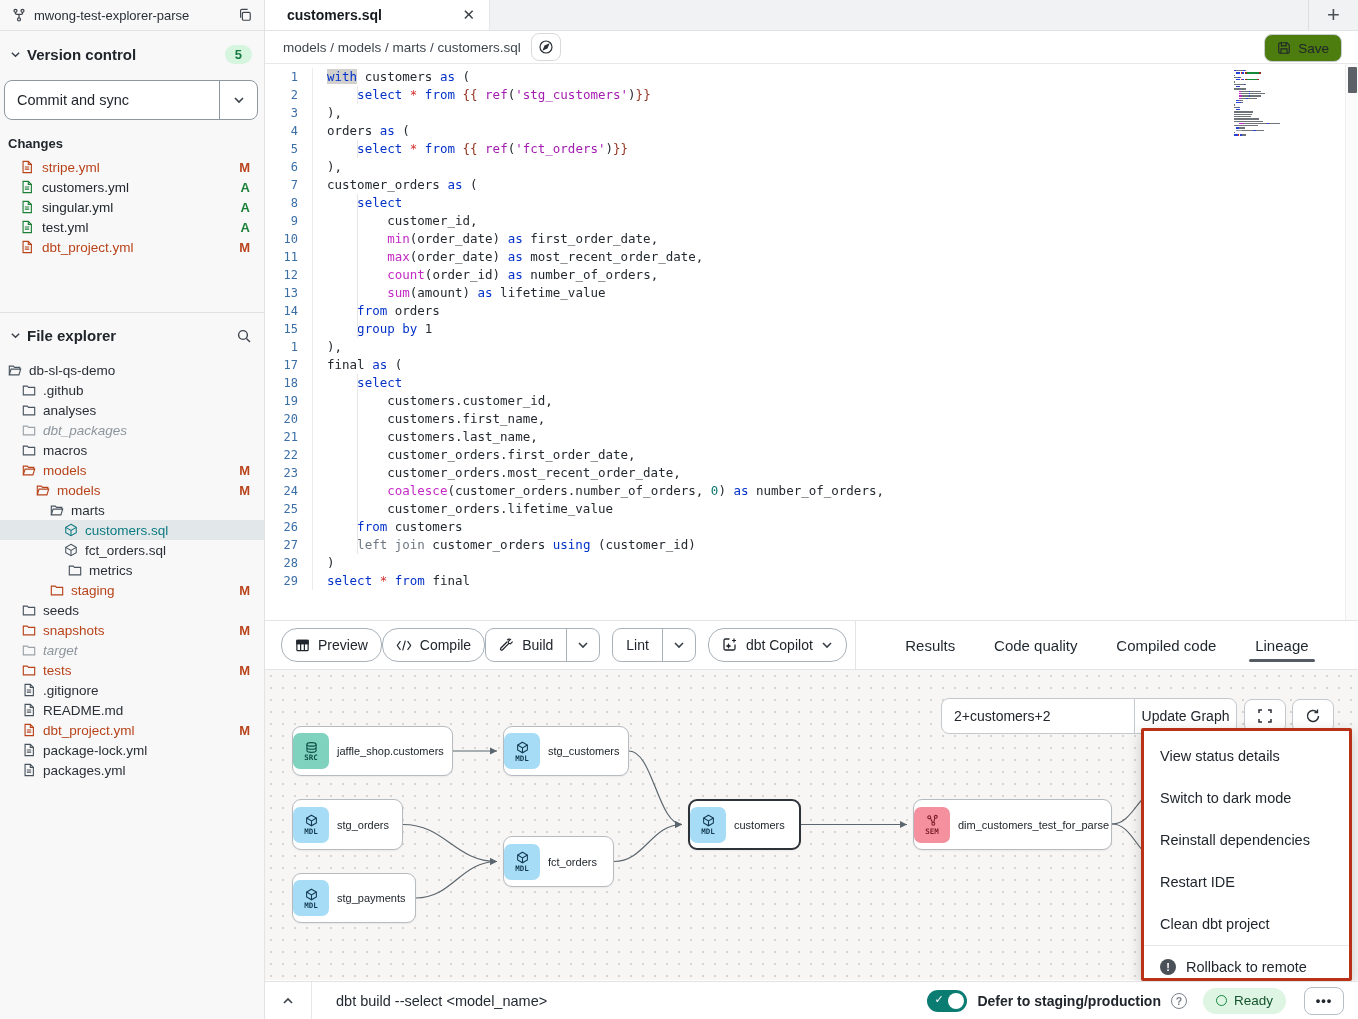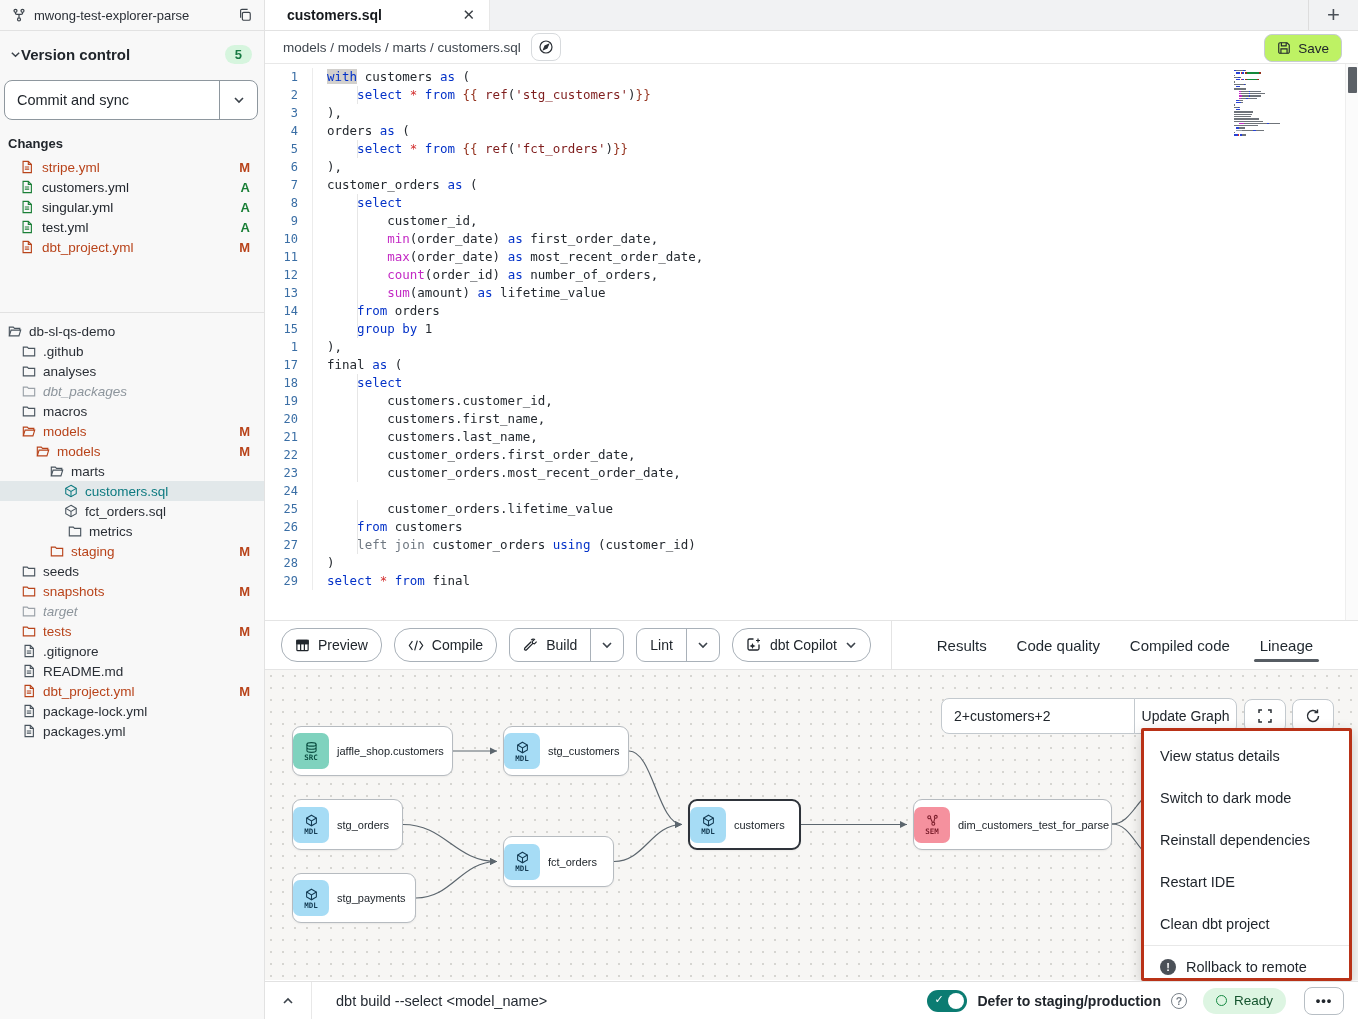--- a/index.html
+++ b/index.html
@@ -5,21 +5,21 @@
   * { margin:0; padding:0; box-sizing:border-box; }
   html,body { width:1358px; height:1019px; overflow:hidden; font-family:"Liberation Sans",sans-serif; background:#fff; color:#22272e; }
   .app { display:flex; width:1358px; height:1019px; position:relative; }
 
   
   .sidebar { width:265px; min-width:265px; background:#f8f8f8; border-right:1px solid #e2e2e2; display:flex; flex-direction:column; }
   .sb-header { height:31px; display:flex; align-items:center; gap:8px; padding:0 12px; border-bottom:1px solid #e2e2e2; }
   .sb-header .proj { font-size:13px; color:#2a2f36; flex:1; white-space:nowrap; overflow:hidden; }
   .icon { display:inline-flex; align-items:center; justify-content:center; }
   .icon svg { display:block; }
-  .sec-head { display:flex; align-items:center; gap:0; padding:14px 12px 8px 10px; }
+  .sec-head { display:flex; align-items:center; gap:6px; padding:14px 12px 8px 10px; }
   .sec-head .sec-title { font-weight:bold; font-size:15px; color:#21262c; flex:1; }
   .badge-pill { background:#d6f5de; color:#177a43; font-size:13px; font-weight:bold; border-radius:11px; padding:2px 10px; }
   .commit-btn { margin:8px 6px 0 4px; height:40px; background:#fff; border:1px solid #8e979e; border-radius:8px; display:flex; align-items:stretch; overflow:hidden; }
   .commit-main { flex:1; display:flex; align-items:center; padding-left:12px; font-size:14.5px; color:#21262c; cursor:pointer; }
   .commit-chev { width:38px; border-left:1px solid #8e979e; display:flex; align-items:center; justify-content:center; color:#3c434b; cursor:pointer; }
   .changes-label { font-weight:bold; font-size:13px; color:#21262c; padding:16px 12px 6px 8px; }
   .chg-row { height:20px; display:flex; align-items:center; gap:8px; padding:0 12px 0 20px; position:relative; font-size:13.5px; cursor:pointer; }
   .chg-row .chg-status { position:absolute; right:14px; font-weight:bold; font-size:13px; }
   .st-M { color:#b8431a; } .st-A { color:#1a7f37; }
   .name-M { color:#b8431a; }
@@ -38,39 +38,39 @@
   .tabrow { height:31px; display:flex; align-items:stretch; background:#f1f2f3; border-bottom:1px solid #e2e2e2; }
   .tab { width:225px; background:#fff; display:flex; align-items:center; padding:0 14px 0 22px; gap:10px; border-right:1px solid #e7e7e7; }
   .tab-title { font-size:14px; font-weight:bold; color:#16191d; flex:1; }
   .tab-close { color:#3a3f45; font-size:15px; cursor:pointer; }
   .tab-fill { flex:1; }
   .tab-plus { width:50px; border-left:1px solid #dddddd; display:flex; align-items:center; justify-content:center; font-size:22px; color:#4b5158; cursor:pointer; }
 
   .crumbrow { height:33px; display:flex; align-items:center; padding:0 16px 0 18px; border-bottom:1px solid #e8e8e8; background:#fff; position:relative; }
   .breadcrumb { font-size:13.5px; color:#3f464e; }
   .compass-btn { margin-left:10px; width:30px; height:28px; border:1px solid #d7dadd; border-radius:8px; background:#fff; display:flex; align-items:center; justify-content:center; cursor:pointer; }
-  .save-btn { position:absolute; right:16px; top:3px; height:28px; padding:0 12px; border:1px solid #c6ccd2; border-radius:8px; background:#bef264; display:flex; align-items:center; gap:7px; font-size:13.5px; color:#20262c; cursor:pointer;justify-content:flex-end; }
+  .save-btn { position:absolute; right:16px; top:3px; height:28px; padding:0 12px; border:1px solid #c6ccd2; border-radius:8px; background:#4d7c0f; display:flex; align-items:center; gap:7px; font-size:13.5px; color:#20262c; cursor:pointer;justify-content:flex-end; }
 
   .editor { height:556px; position:relative; background:#fff; overflow:hidden; font-family:"DejaVu Sans Mono",monospace; }
   .code-scroll { padding-top:4px; }
   .code-line { display:flex; height:18px; line-height:18px; font-size:12.5px; white-space:pre; }
   .ln { width:48px; min-width:48px; text-align:right; padding-right:14px; color:#3a6ea5; font-size:12px; border-right:1px solid #ececec; }
   .lc { padding-left:14px; position:relative; color:#24292f; }
   .lc.ind::before { content:""; position:absolute; left:calc(14px + 4ch); top:0; bottom:0; border-left:1px solid #e6e6e6; }
-  .kw{color:#0432c8;} .fn{color:#c329c4;} .str{color:#7f1d1d;} .jinja{color:#94321e;}
+  .kw{color:#0432c8;} .fn{color:#c329c4;} .str{color:#a21caf;} .jinja{color:#94321e;}
   .star{color:#d32f2f;} .num{color:#0f766e;} .gray{color:#6e7781;} .pl{color:#24292f;}
   .sel{background:#d2d0cd;}
   .minimap { position:absolute; top:6px; right:52px; width:72px; }
   .mini-line { display:flex; height:1.3px; margin-bottom:1px; }
   .mini-line span { height:100%; display:inline-block; }
   .vscroll { position:absolute; top:0; right:0; width:13px; height:100%; background:#fbfbfb; border-left:1px solid #eeeeee; }
   .vthumb { position:absolute; top:3px; left:2px; width:9px; height:26px; background:#5c6167; border-radius:1px; }
 
   .toolbar { height:50px; border-top:1px solid #e4e4e4; border-bottom:1px solid #e4e4e4; display:flex; align-items:center; background:#fff; padding-left:16px; }
-  .tb-btn { height:34px; background:#fff; border:1px solid #a9b1b9; border-radius:16px; display:flex; align-items:center; gap:8px; padding:0 13px; font-size:14px; color:#20262c; cursor:pointer; margin-right:12px; }
+  .tb-btn { height:34px; background:#fff; border:1px solid #a9b1b9; border-radius:16px; display:flex; align-items:center; gap:8px; padding:0 13px; font-size:14px; color:#20262c; cursor:pointer; }
   .tb-group { height:34px; border:1px solid #a9b1b9; border-radius:9px; display:flex; align-items:stretch; overflow:hidden; margin-right:12px; background:#fff; }
   .tb-group .seg { display:flex; align-items:center; gap:8px; padding:0 13px; font-size:14px; color:#20262c; cursor:pointer; }
   .tb-group .seg.chev { border-left:1px solid #a9b1b9; padding:0 10px; color:#3c434b; }
   .tb-sep { width:1px; align-self:stretch; background:#e4e4e4; margin:0 0 0 8px; }
   .result-tabs { flex:1; display:flex; align-items:center; justify-content:space-around; height:100%; padding:0 30px; }
   .rtab { font-size:15px; color:#1f272e; height:100%; display:flex; align-items:center; position:relative; cursor:pointer; }
   .rtab.active::after { content:""; position:absolute; left:-6px; right:-6px; bottom:7px; height:3px; background:#565c63; border-radius:2px; }
 
   
   .lineage { height:310px; position:relative; background:#f7f6f4; background-image:radial-gradient(#d6d5d1 1px, transparent 1.2px); background-size:12px 12px; overflow:visible; }
@@ -201,20 +201,34 @@
             </span>
             <span class="name-M">dbt_project.yml</span>
             <span class="chg-status st-M">M</span>
           </div>
         </div>
     </section>
 
     <div class="sb-divider"></div>
 
     <section>
+      <div class="sec-head">
+        <span class="icon">
+          <svg width="11" height="11" viewBox="0 0 12 12" fill="none" stroke="#3c434b" stroke-width="1.6">
+              <path d="M2 4l4 4 4-4"></path>
+            </svg>
+        </span>
+        <span class="sec-title">File explorer</span>
+        <span class="icon">
+          <svg width="16" height="16" viewBox="0 0 16 16" fill="none" stroke="#3c434b" stroke-width="1.4">
+              <circle cx="7" cy="7" r="4.4"></circle>
+              <path d="M10.4 10.4L14 14"></path>
+            </svg>
+        </span>
+      </div>
       <div class="tree" id="file-tree">
           <div class="tree-row" style="padding-left: 8px;">
             <span class="icon">
               <svg width="14" height="14" viewBox="0 0 16 16" fill="none" stroke="#49545e" stroke-width="1.3">
                 <path d="M1.5 13.5v-10h4.5L7.5 5h6v2"></path>
                 <path d="M1.5 13.5L3.5 7h11l-2 6.5z"></path>
               </svg>
             </span>
             <span class="tree-label ">db-sl-qs-demo</span>
           </div>
@@ -446,21 +460,21 @@
           <div class="code-line"><span class="ln">14</span><span class="lc ind"><span class="pl">    </span><span class="kw">from</span><span class="pl"> orders</span></span></div>
           <div class="code-line"><span class="ln">15</span><span class="lc ind"><span class="pl">    </span><span class="kw">group by</span><span class="pl"> 1</span></span></div>
           <div class="code-line"><span class="ln">1</span><span class="lc"><span class="pl">),</span></span></div>
           <div class="code-line"><span class="ln">17</span><span class="lc"><span class="pl">final </span><span class="kw">as</span><span class="pl"> (</span></span></div>
           <div class="code-line"><span class="ln">18</span><span class="lc ind"><span class="pl">    </span><span class="kw">select</span></span></div>
           <div class="code-line"><span class="ln">19</span><span class="lc ind"><span class="pl">        customers.customer_id,</span></span></div>
           <div class="code-line"><span class="ln">20</span><span class="lc ind"><span class="pl">        customers.first_name,</span></span></div>
           <div class="code-line"><span class="ln">21</span><span class="lc ind"><span class="pl">        customers.last_name,</span></span></div>
           <div class="code-line"><span class="ln">22</span><span class="lc ind"><span class="pl">        customer_orders.first_order_date,</span></span></div>
           <div class="code-line"><span class="ln">23</span><span class="lc ind"><span class="pl">        customer_orders.most_recent_order_date,</span></span></div>
-          <div class="code-line"><span class="ln">24</span></div>
+          <div class="code-line"><span class="ln">24</span><span class="lc ind"><span class="pl">        </span><span class="fn">coalesce</span><span class="pl">(customer_orders.number_of_orders, </span><span class="num">0</span><span class="pl">) </span><span class="kw">as</span><span class="pl"> number_of_orders,</span></span></div>
           <div class="code-line"><span class="ln">25</span><span class="lc ind"><span class="pl">        customer_orders.lifetime_value</span></span></div>
           <div class="code-line"><span class="ln">26</span><span class="lc ind"><span class="pl">    </span><span class="kw">from</span><span class="pl"> customers</span></span></div>
           <div class="code-line"><span class="ln">27</span><span class="lc ind"><span class="pl">    </span><span class="gray">left join</span><span class="pl"> customer_orders </span><span class="kw">using</span><span class="pl"> (customer_id)</span></span></div>
           <div class="code-line"><span class="ln">28</span><span class="lc"><span class="pl">)</span></span></div>
           <div class="code-line"><span class="ln">29</span><span class="lc"><span class="kw">select</span><span class="pl"> </span><span class="star">*</span><span class="pl"> </span><span class="kw">from</span><span class="pl"> final</span></span></div>
         </div>
       <div class="minimap" id="minimap">
           <div class="mini-line">
             <span style="background: rgb(39, 65, 214); width: 2.48px;"></span>
             <span style="background: rgb(111, 116, 122); width: 6.82px;"></span>

